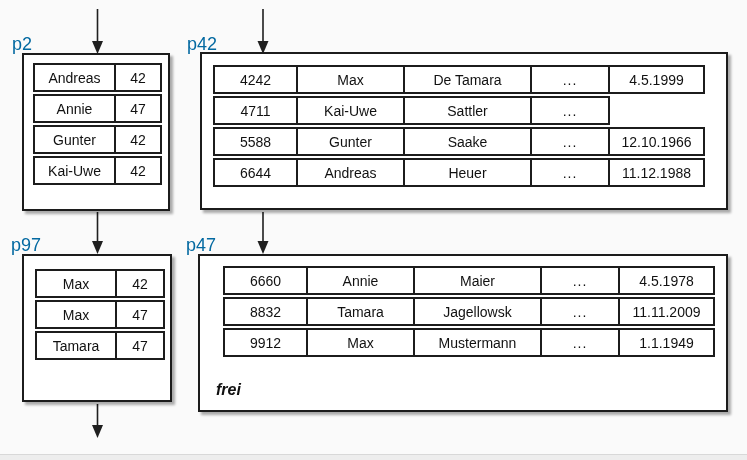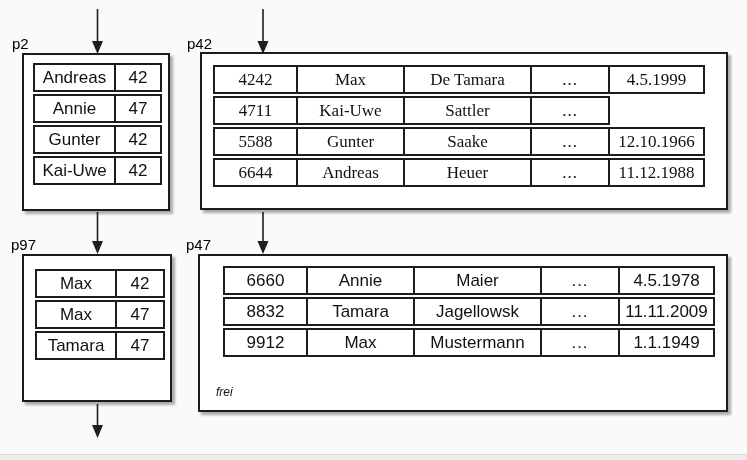--- a/index.html
+++ b/index.html
@@ -2,46 +2,46 @@
 <html><head>
 <meta charset="utf-8">
 <style>
   html,body { margin:0; padding:0; }
   .stage {
     position:relative; width:747px; height:460px;
     background:#fafafa; overflow:hidden;
     font-family:"Liberation Sans", sans-serif; color:#111;
   }
   .arrows { position:absolute; left:0; top:0; width:747px; height:460px; pointer-events:none; }
-  .page-label { position:absolute; font-size:15px; line-height:16px; color:#000000; }
+  .page-label { position:absolute; font-size:18px; line-height:16px; color:#0369a1; }
   .page-box {
     position:absolute; background:#fff; box-sizing:border-box;
     border:2.5px solid #1c1c1c;
     box-shadow:3px 3px 2.5px rgba(0,0,0,0.32);
   }
   .itable { display:flex; flex-direction:column; gap:2px; position:absolute; }
   .row { display:flex; }
   .cell {
     box-sizing:border-box; border:2px solid #1c1c1c; background:#fff;
     height:29px; display:flex; align-items:center; justify-content:center;
-    font-size:17px; white-space:nowrap;
+    font-size:14px; white-space:nowrap;
   }
   .cell:not(:first-child) { border-left:0; }
   
   .w-name  { width:83px; }
   .w-val   { width:46px; }
   .w-name2 { width:82px; }
   .w-val2  { width:48px; }
   
   .c-id    { width:85px; }
   .c-first { width:107px; }
   .c-last  { width:127px; }
   .c-dots  { width:78px; letter-spacing:1px; }
   .c-date  { width:95px; }
-  .free-label { position:absolute; left:16px; bottom:11px; font-size:12px; font-style:italic; }
+  .free-label { position:absolute; left:16px; bottom:11px; font-size:16px; font-style:italic;font-weight:bold; }
   .bottom-strip {
     position:absolute; left:0; bottom:0; width:747px; height:5px;
     background:#ededed; border-top:1px solid #d8d8d8;
   }
 </style>
 </head>
 <body>
 
 <div class="stage">
 
@@ -84,21 +84,21 @@
         <div class="cell w-val">42</div>
       </div>
       <div class="row">
         <div class="cell w-name">Kai-Uwe</div>
         <div class="cell w-val">42</div>
       </div>
     </div>
   </div>
 
   <div class="page-label" style="left:187px; top:36px;">p42</div>
-  <div class="page-box" style="left:200px; top:52px; width:528px; height:158px;font-family:Liberation Serif, serif;">
+  <div class="page-box" style="left:200px; top:52px; width:528px; height:158px;">
     <div class="itable" style="left:11px; top:11px;">
       <div class="row">
         <div class="cell c-id">4242</div>
         <div class="cell c-first">Max</div>
         <div class="cell c-last">De Tamara</div>
         <div class="cell c-dots">...</div>
         <div class="cell c-date">4.5.1999</div>
       </div>
       <div class="row">
         <div class="cell c-id">4711</div>

